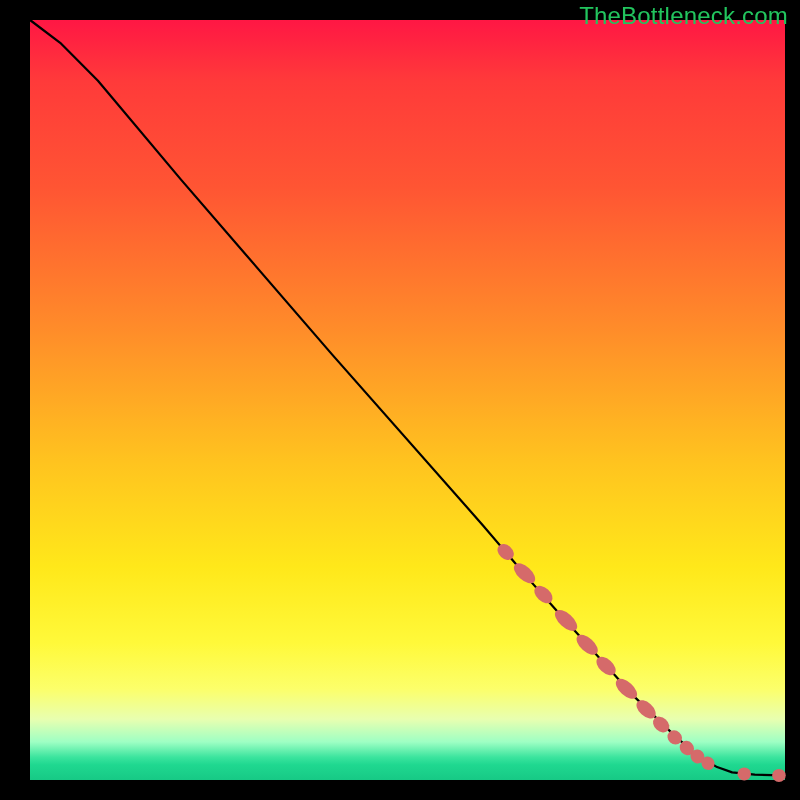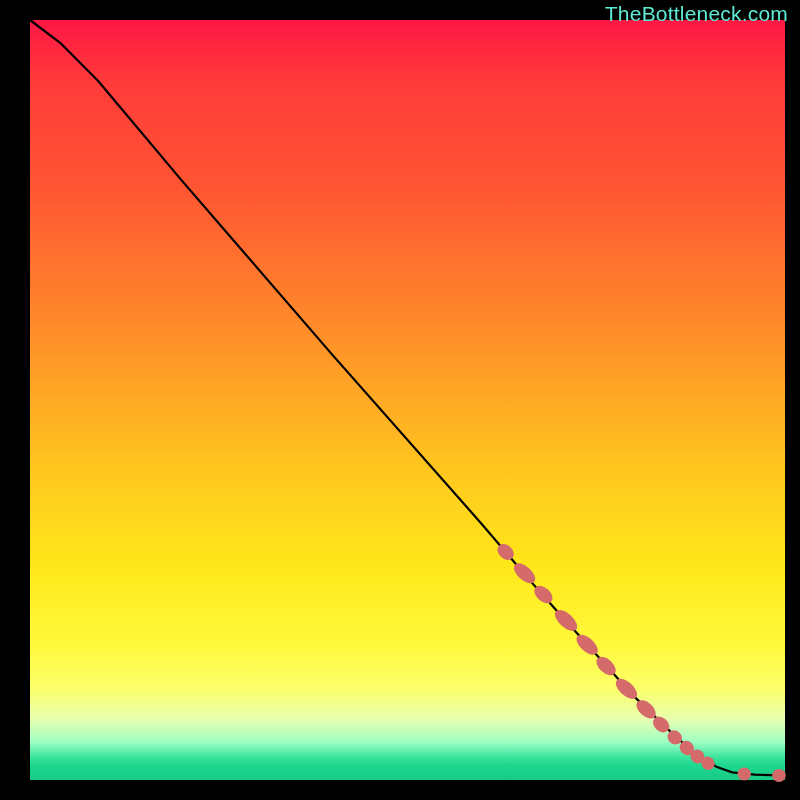--- a/index.html
+++ b/index.html
@@ -45,22 +45,22 @@
     position: absolute;
     inset: 0;
     width: 100%;
     height: 100%;
     overflow: visible;
   }
   .watermark {
     position: absolute;
     top: 2px;
     right: 12px;
-    color: #5eead4;
-    font-size: 21px;
+    color: #22c55e;
+    font-size: 24px;
     letter-spacing: 0.2px;
     user-select: none;
   }
 </style>
 </head>
 <body>
 
 <div class="frame">
   <div class="plot">
     <svg id="chart-svg" viewBox="0 0 755 760" preserveAspectRatio="none">

